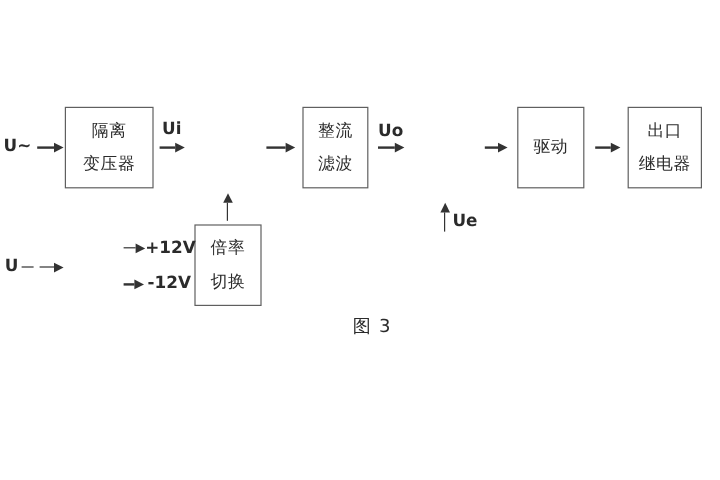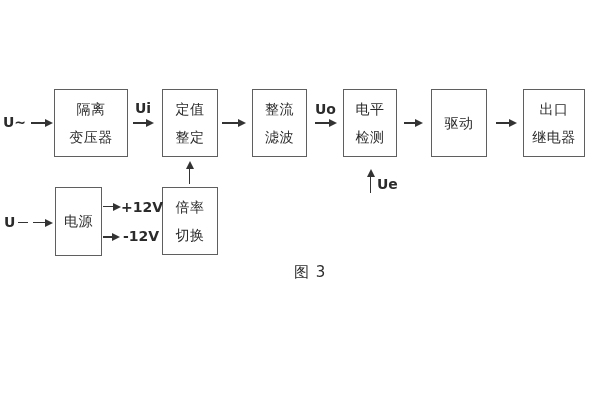--- a/index.html
+++ b/index.html
@@ -33,47 +33,36 @@
 </head>
 <body>
 
 <div class="stage">
 
   <div class="box" style="left:54px;top:89px;width:74px;height:68px">
     <span>隔离</span>
     <span>变压器</span>
   </div>
 
-  <div class="box" style="left:162px;top:89px;width:56px;height:68px">
-    <span>定值</span>
-    <span>整定</span>
-  </div>
 
   <div class="box" style="left:252px;top:89px;width:55px;height:68px">
     <span>整流</span>
     <span>滤波</span>
   </div>
 
-  <div class="box" style="left:343px;top:89px;width:54px;height:68px">
-    <span>电平</span>
-    <span>检测</span>
-  </div>
 
   <div class="box" style="left:431px;top:89px;width:56px;height:68px">
     <span>驱动</span>
   </div>
 
   <div class="box" style="left:523px;top:89px;width:62px;height:68px">
     <span>出口</span>
     <span>继电器</span>
   </div>
 
-  <div class="box" style="left:55px;top:187px;width:47px;height:69px">
-    <span>电源</span>
-  </div>
 
   <div class="box" style="left:162px;top:187px;width:56px;height:68px">
     <span>倍率</span>
     <span>切换</span>
   </div>
 
 
   <span class="lbl" style="left:3px;top:114px">U~</span>
   <span class="lbl" style="left:4px;top:214px">U</span>
   <span class="lbl" style="left:135px;top:100px">Ui</span>

